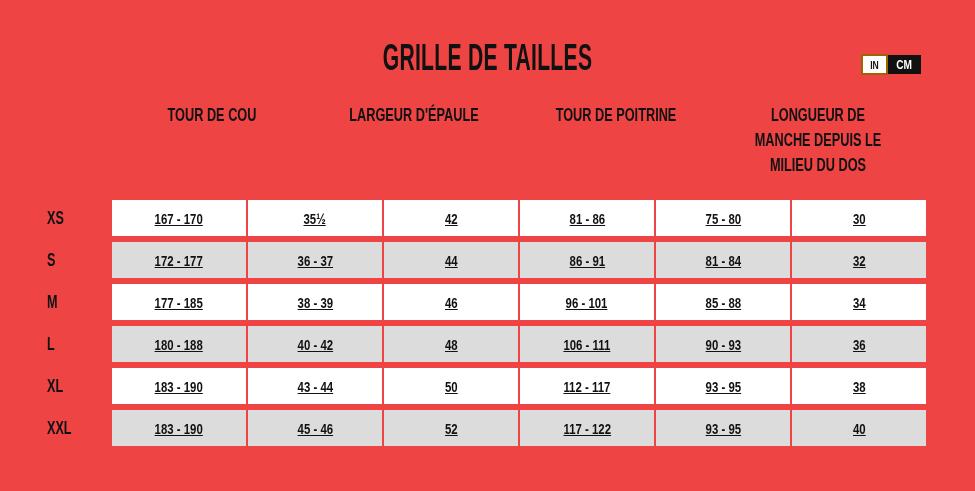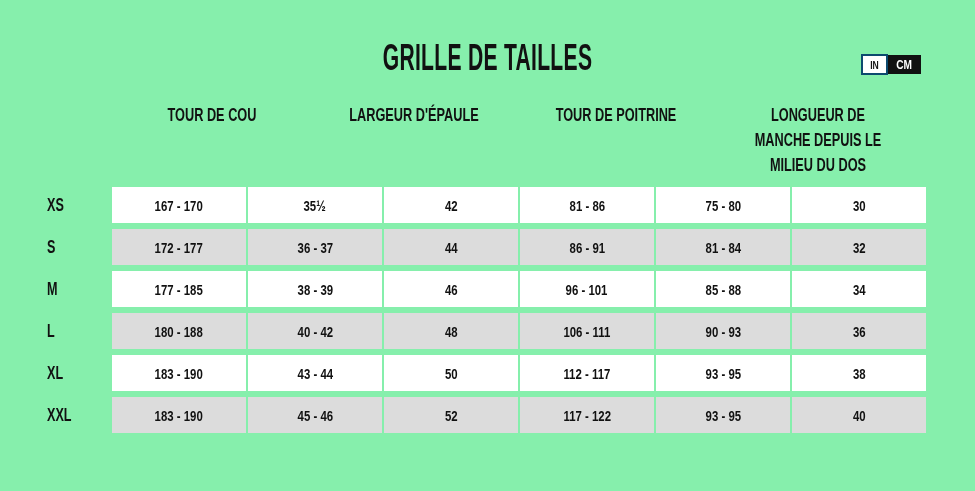--- a/index.html
+++ b/index.html
@@ -5,21 +5,21 @@
   html, body { margin: 0; padding: 0; }
   body {
     background: #f1f1ef;
     font-family: "Liberation Sans", "DejaVu Sans", sans-serif;
     color: #111;
   }
   .sheet {
     position: relative;
     width: 975px;
     height: 491px;
-    background: #86efac;
+    background: #ef4444;
     overflow: hidden;
   }
 
   
   .title {
     position: absolute;
     top: 36px;
     left: 0;
     width: 975px;
     margin: 0;
@@ -47,21 +47,21 @@
     align-items: center;
     justify-content: center;
     padding: 0;
     cursor: pointer;
     font-family: inherit;
   }
   .unit-in {
     width: 27px;
     height: 21px;
     background: #ffffff;
-    border: 2px solid #0c4a6e;
+    border: 2px solid #a16207;
     box-sizing: border-box;
     color: #111;
   }
   .unit-cm {
     width: 33px;
     height: 19px;
     background: #111;
     border: none;
     color: #fff;
   }
@@ -98,21 +98,21 @@
     font-size: 19px;
     font-weight: 700;
     line-height: 25px;
     transform: scaleX(0.67);
     transform-origin: center top;
   }
 
   
   .tbody {
     position: absolute;
-    top: 187px;
+    top: 200px;
     left: 0;
     width: 926px;
     display: grid;
     grid-template-columns: 110px repeat(6, 1fr);
     column-gap: 2px;
     row-gap: 6px;
   }
   .trow { display: contents; }
   .size-cell {
     height: 36px;
@@ -128,20 +128,21 @@
     transform: scaleX(0.70);
     transform-origin: left center;
     white-space: nowrap;
   }
   .td {
     height: 36px;
     display: flex;
     align-items: center;
     justify-content: center;
     background: #ffffff;
+    text-decoration: underline;
   }
   .trow:nth-child(even) .td { background: #dcdcdc; }
   .tdx {
     display: inline-block;
     font-size: 15px;
     font-weight: 700;
     transform: scaleX(0.76);
     transform-origin: center;
     white-space: nowrap;
   }

